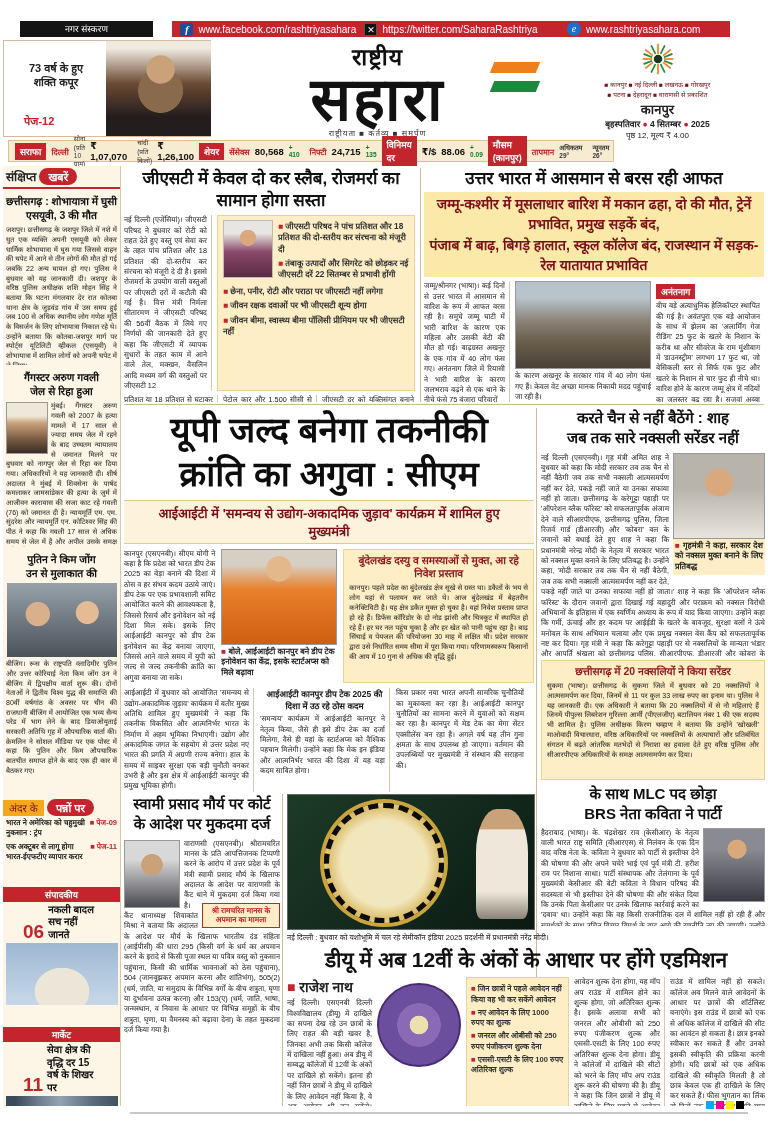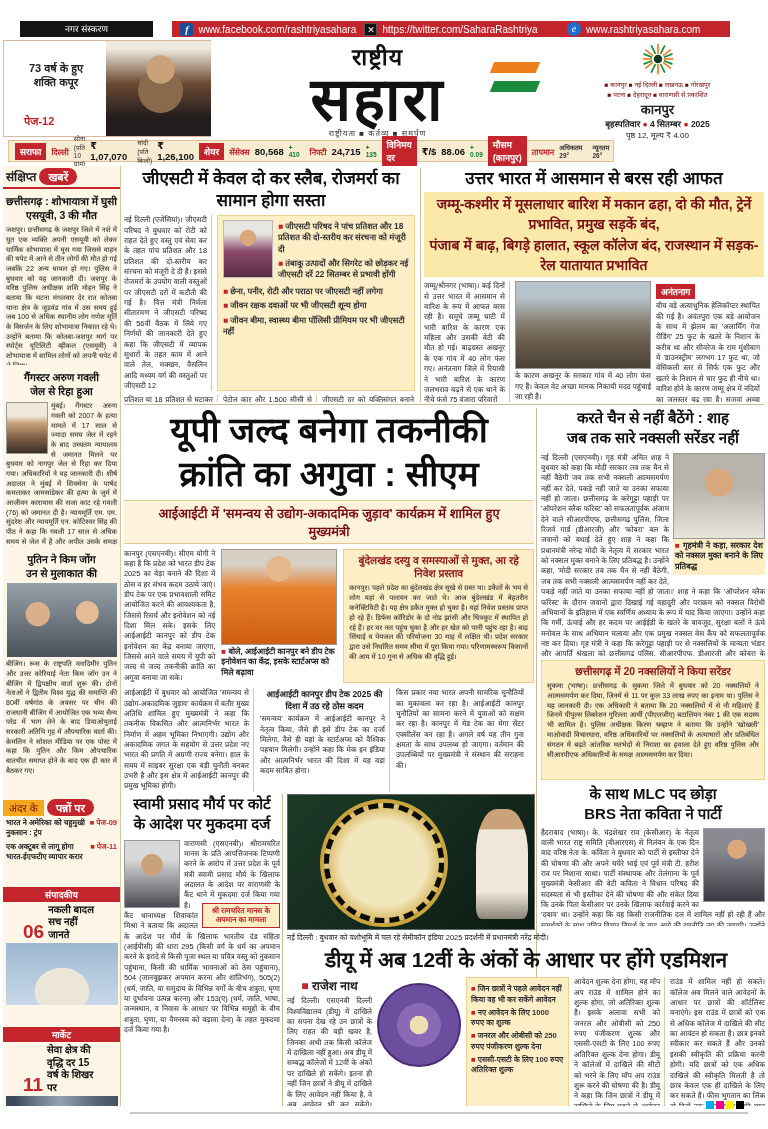--- a/index.html
+++ b/index.html
@@ -97,21 +97,21 @@
 .ph-kavita{background:radial-gradient(circle at 55% 28%,#d9a87c 0 15%,transparent 16%),linear-gradient(#8a8a92 28%,#3a3a44)}
 .ph-maurya{background:radial-gradient(circle at 50% 36%,#caa27a 0 21%,transparent 22%),linear-gradient(#d8d8d8 28%,#4a4a52)}
 .ph-modi{background:linear-gradient(135deg,#1d3a28,#0b1a12);position:relative;overflow:hidden}
 .ph-modi .wafer{position:absolute;left:36px;top:8px;width:120px;height:120px;border-radius:50%;
  background:radial-gradient(circle,#f2e6bc 0 55%,#d8b860 75%,#b5933e);border:5px dashed #0c0c0c;box-shadow:0 0 0 4px #caa43c}
 .ph-modi .fig{position:absolute;right:6px;top:14px;width:52px;height:110px;border-radius:40% 40% 10% 10%;
  background:linear-gradient(180deg,#caa27a 0 18%,#efe8da 19% 75%,#8a8478)}
 .du-seal{border-radius:50%;background:
  radial-gradient(circle at 50% 50%,#f0dfae 0 16%,#8a6ab4 17% 38%,#6b4f9e 39% 70%,#8a6ab4 71% 86%,#5a3a84 87%);
  border:2px solid #4a2a74}
-.byline{font-size:12px;font-weight:bold;color:#222;text-align:center}
+.byline{font-size:14px;font-weight:bold;color:#222;text-align:left}
 .byline::before{content:"■ ";color:#c4242b}
 </style>
 </head>
 <body>
 
 <div id="page">
 
   <div class="abs edition-chip" style="left:20px;top:21px;width:133px;height:16px">नगर संस्करण</div>
   <div class="abs social-bar" style="left:172px;top:21px;width:558px;height:16px">
     <span class="seg">

